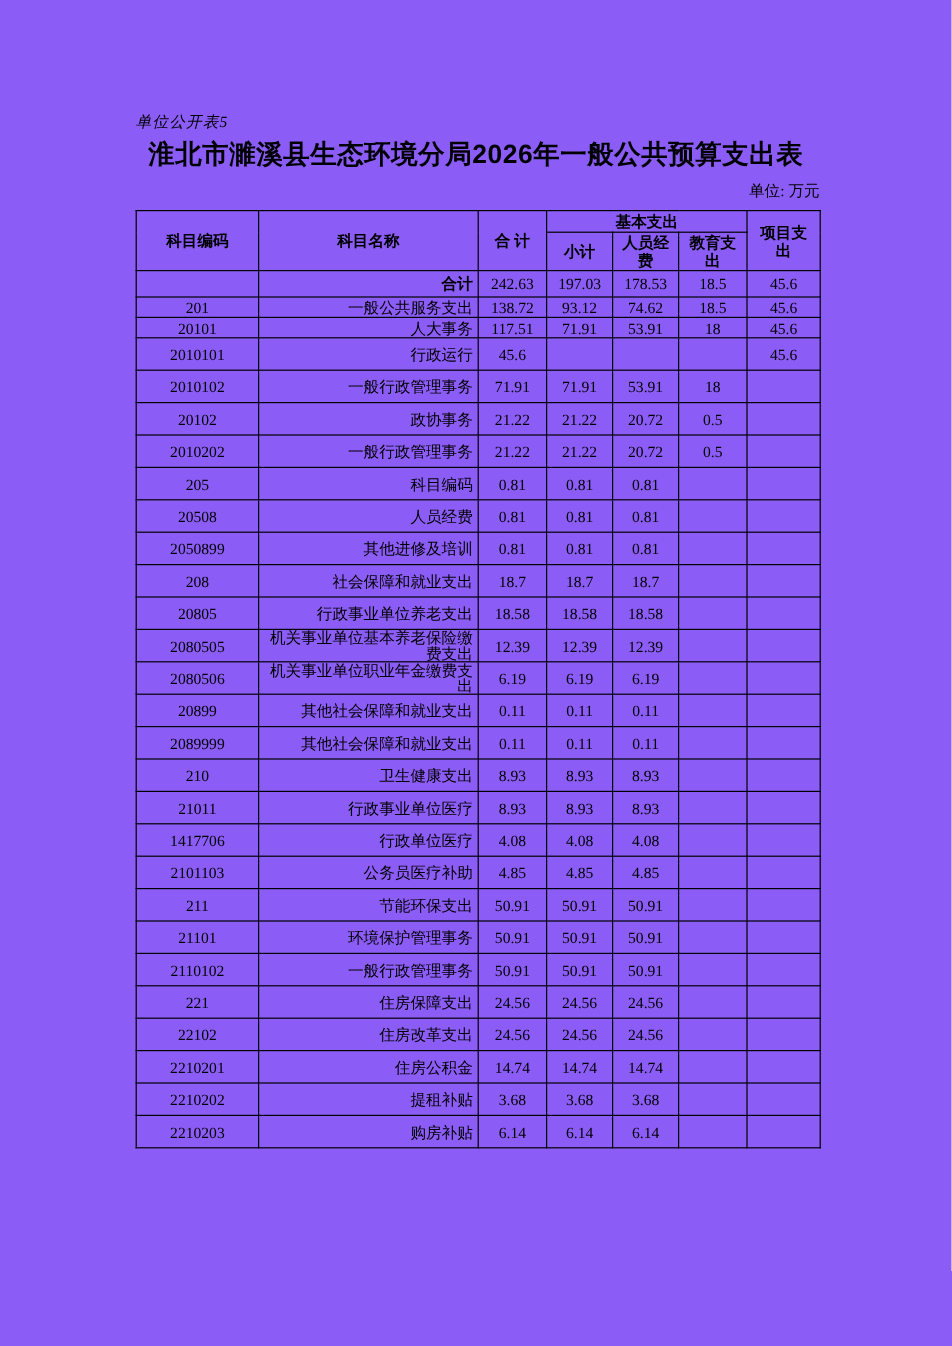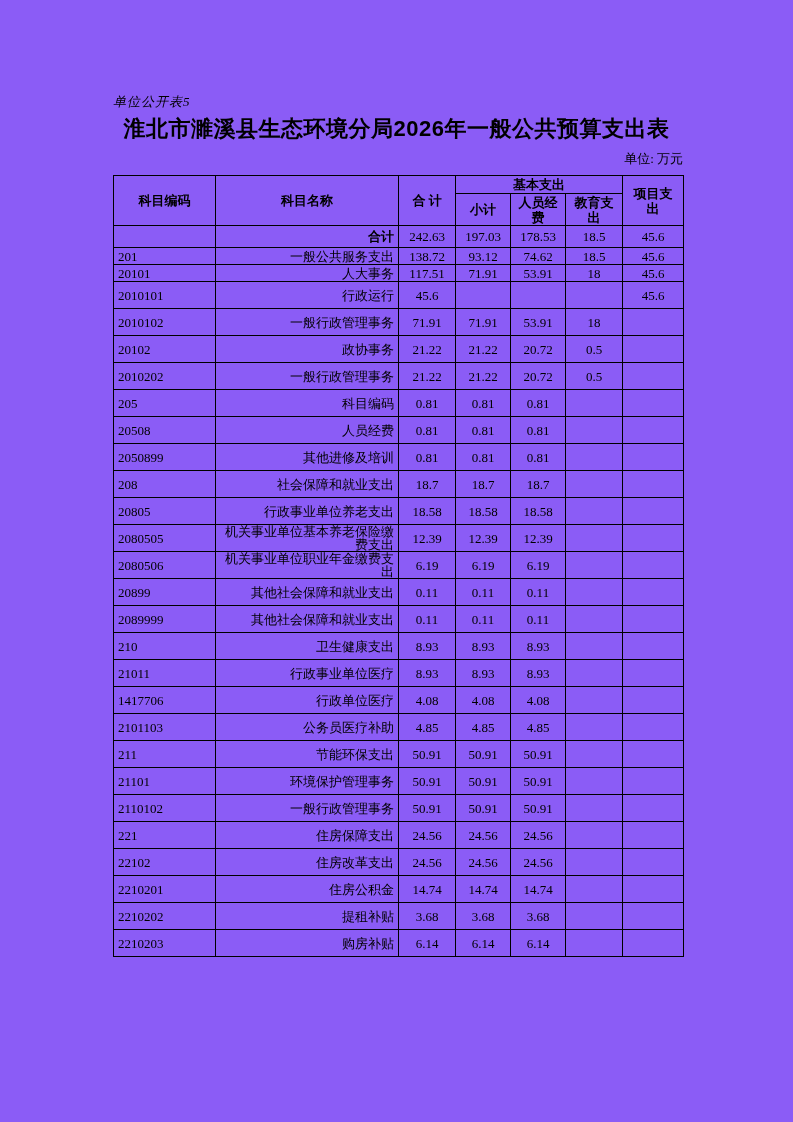--- a/index.html
+++ b/index.html
@@ -64,21 +64,21 @@
     padding: 0 5px;
     line-height: 15px;
   }
   thead tr.hrow-1 { height: 18px; }
   thead tr.hrow-2 { height: 32px; }
   table.budget td {
     vertical-align: middle;
     padding: 0 4px;
     line-height: 13px;
   }
-  td.code { text-align: left; }
+  td.code { text-align: center; }
   td.name { text-align: right; }
   td.num  { text-align: center; }
   tbody tr { height: 27px; }
   tbody tr.total-row { height: 22px; }
   tbody tr.compact { height: 17px; }
   tr.total-row td.name {
     text-align: right;
     font-weight: bold;
   }
 </style>

